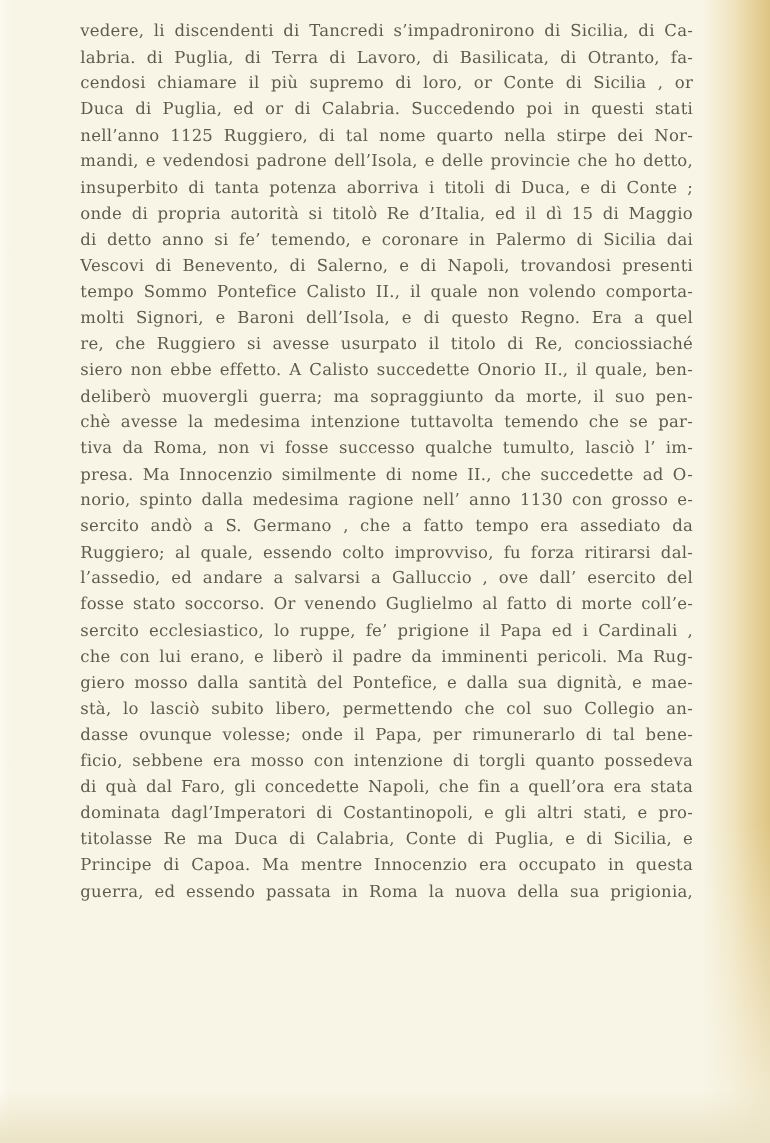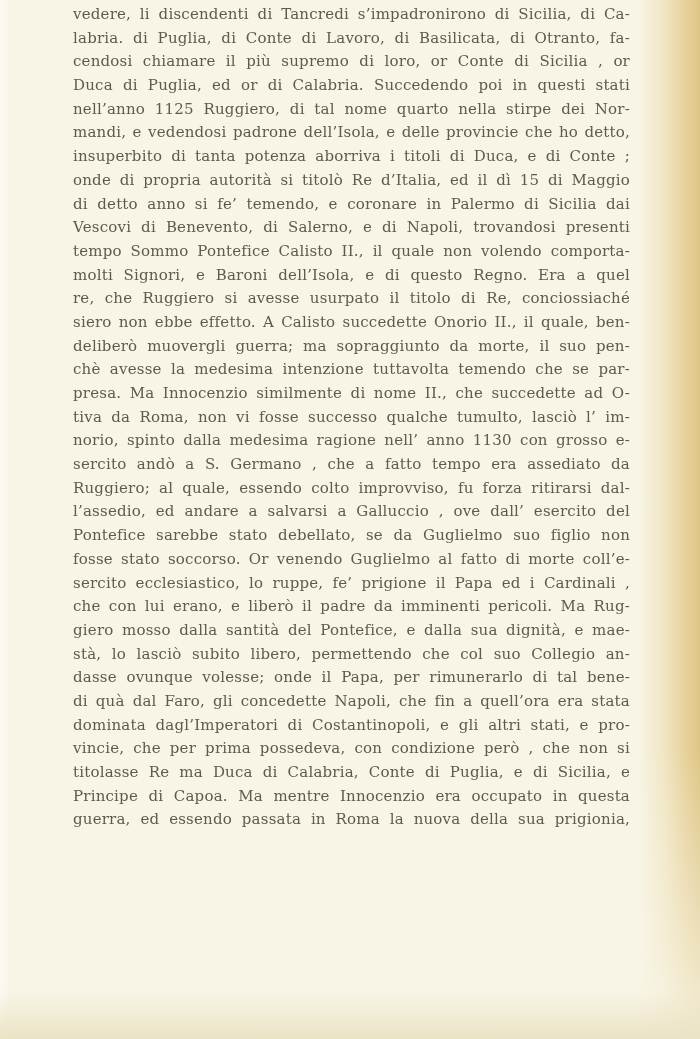--- a/index.html
+++ b/index.html
@@ -46,71 +46,70 @@
     top: 0;
     left: 0;
     width: 10px;
     height: 100%;
     background: linear-gradient(to right, rgba(255,255,252,0.5), rgba(255,255,252,0));
     pointer-events: none;
   }
   .text-block {
     position: absolute;
     left: 73px;
-    top: 3px;
+    top: 17px;
     width: 557px;
     color: var(--ink, #5f5a4a);
     font-size: 15px;
     line-height: 23.7px;
     letter-spacing: 0.2px;
   }
   .text-block .line {
     text-align: justify;
     text-align-last: justify;
     white-space: nowrap;
     height: 23.7px;
   }
 </style>
 </head>
 <body>
 
 <div class="page">
   <div class="text-block">
       <div class="line">vedere, li discendenti di Tancredi s’impadronirono di Sicilia, di Ca-</div>
-      <div class="line">labria. di Puglia, di Conte di Lavoro, di Basilicata, di Otranto, fa-</div>
+      <div class="line">labria. di Puglia, di Terra di Lavoro, di Basilicata, di Otranto, fa-</div>
       <div class="line">cendosi chiamare il più supremo di loro, or Conte di Sicilia , or</div>
       <div class="line">Duca di Puglia, ed or di Calabria. Succedendo poi in questi stati</div>
       <div class="line">nell’anno 1125 Ruggiero, di tal nome quarto nella stirpe dei Nor-</div>
       <div class="line">mandi, e vedendosi padrone dell’Isola, e delle provincie che ho detto,</div>
       <div class="line">insuperbito di tanta potenza aborriva i titoli di Duca, e di Conte ;</div>
       <div class="line">onde di propria autorità si titolò Re d’Italia, ed il dì 15 di Maggio</div>
       <div class="line">di detto anno si fe’ temendo, e coronare in Palermo di Sicilia dai</div>
       <div class="line">Vescovi di Benevento, di Salerno, e di Napoli, trovandosi presenti</div>
       <div class="line">tempo Sommo Pontefice Calisto II., il quale non volendo comporta-</div>
       <div class="line">molti Signori, e Baroni dell’Isola, e di questo Regno. Era a quel</div>
       <div class="line">re, che Ruggiero si avesse usurpato il titolo di Re, conciossiaché</div>
       <div class="line">siero non ebbe effetto. A Calisto succedette Onorio II., il quale, ben-</div>
       <div class="line">deliberò muovergli guerra; ma sopraggiunto da morte, il suo pen-</div>
       <div class="line">chè avesse la medesima intenzione tuttavolta temendo che se par-</div>
+      <div class="line">tiva da Roma, non vi fosse successo qualche tumulto, lasciò l’ im-</div>
       <div class="line">presa. Ma Innocenzio similmente di nome II., che succedette ad O-</div>
-      <div class="line">tiva da Roma, non vi fosse successo qualche tumulto, lasciò l’ im-</div>
       <div class="line">norio, spinto dalla medesima ragione nell’ anno 1130 con grosso e-</div>
       <div class="line">sercito andò a S. Germano , che a fatto tempo era assediato da</div>
       <div class="line">Ruggiero; al quale, essendo colto improvviso, fu forza ritirarsi dal-</div>
       <div class="line">l’assedio, ed andare a salvarsi a Galluccio , ove dall’ esercito del</div>
-      <div class="line">Pontefice sarebbe stato debellato, se da Guglielmo suo figlio non</div>
       <div class="line">fosse stato soccorso. Or venendo Guglielmo al fatto di morte coll’e-</div>
       <div class="line">sercito ecclesiastico, lo ruppe, fe’ prigione il Papa ed i Cardinali ,</div>
       <div class="line">che con lui erano, e liberò il padre da imminenti pericoli. Ma Rug-</div>
       <div class="line">giero mosso dalla santità del Pontefice, e dalla sua dignità, e mae-</div>
       <div class="line">stà, lo lasciò subito libero, permettendo che col suo Collegio an-</div>
       <div class="line">dasse ovunque volesse; onde il Papa, per rimunerarlo di tal bene-</div>
+      <div class="line">ficio, sebbene era mosso con intenzione di torgli quanto possedeva</div>
       <div class="line">di quà dal Faro, gli concedette Napoli, che fin a quell’ora era stata</div>
       <div class="line">dominata dagl’Imperatori di Costantinopoli, e gli altri stati, e pro-</div>
-      <div class="line">vincie, che per prima possedeva, con condizione però , che non si</div>
       <div class="line">titolasse Re ma Duca di Calabria, Conte di Puglia, e di Sicilia, e</div>
       <div class="line">Principe di Capoa. Ma mentre Innocenzio era occupato in questa</div>
       <div class="line">guerra, ed essendo passata in Roma la nuova della sua prigionia,</div>
     </div>
   <div class="edge-left"></div>
   <div class="edge-right"></div>
   <div class="edge-bottom"></div>
 </div>
 
 </body></html>

